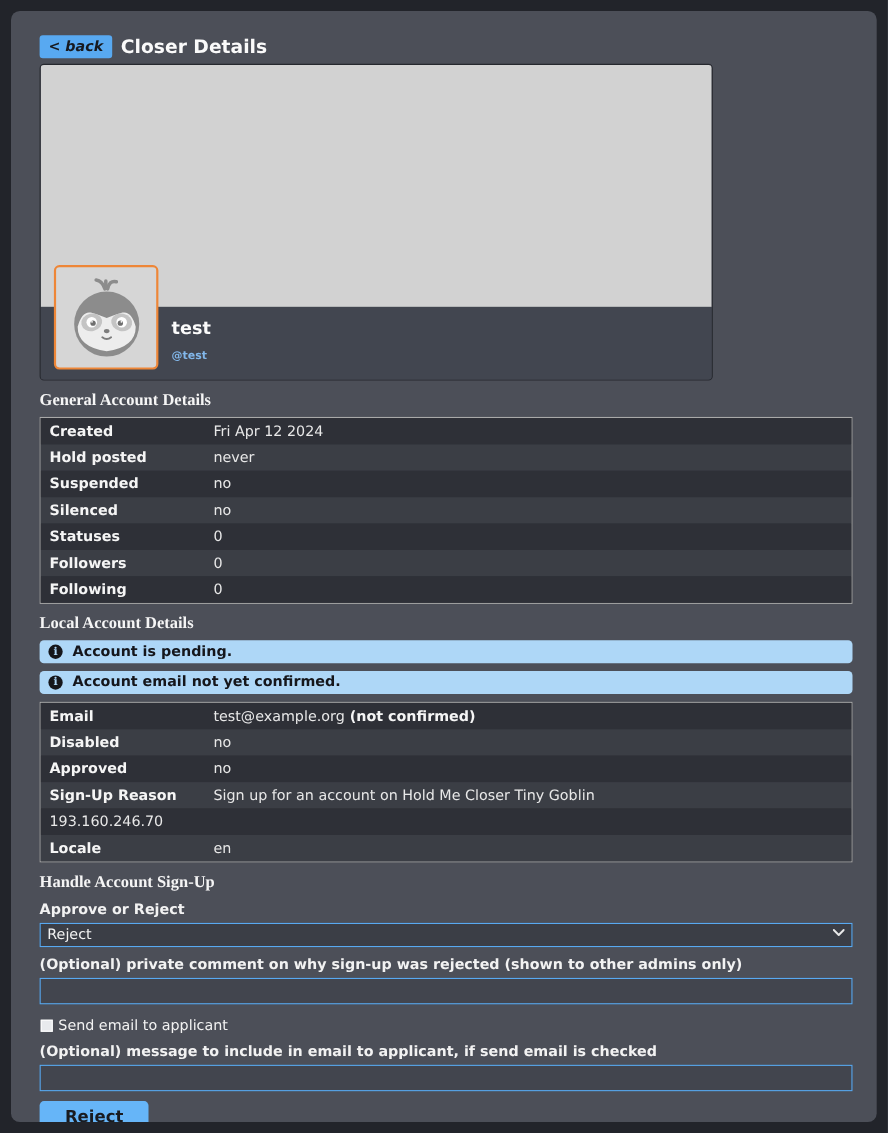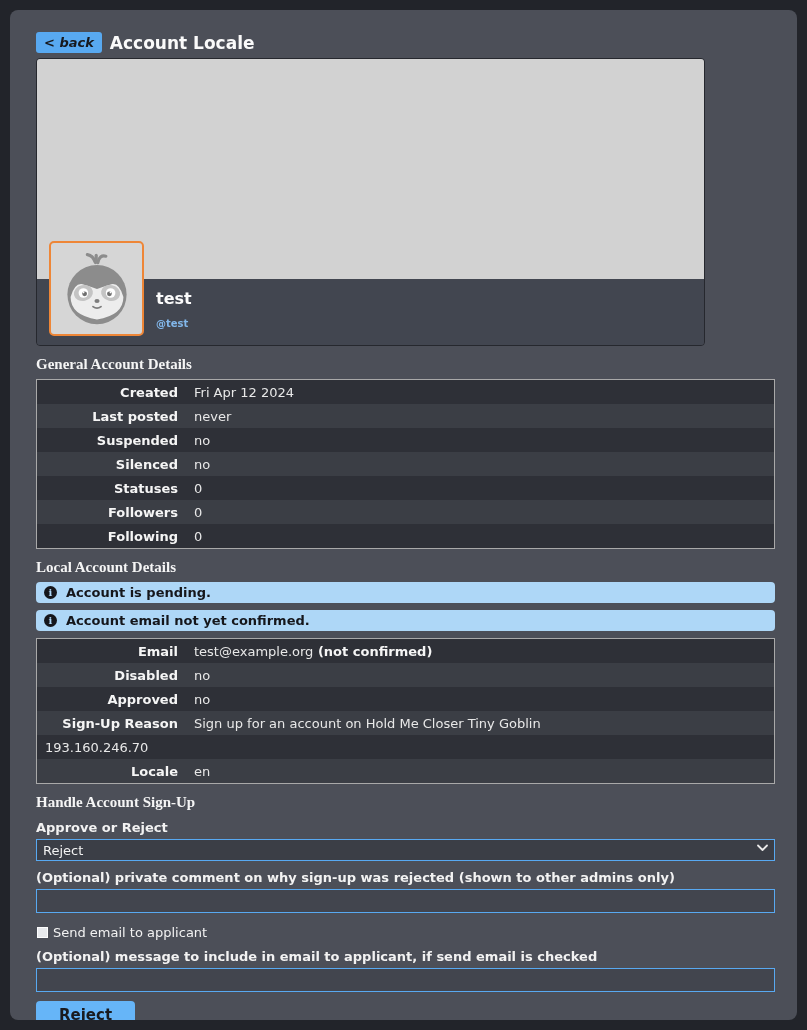--- a/index.html
+++ b/index.html
@@ -31,21 +31,21 @@
     padding: 3px 8px;
     cursor: pointer;
     font-family: inherit;
     font-style: italic;
   }
   .page-title { font-size: 17px; font-weight: bold; color: #fafafa; }
 
   
   .profile-card {
     position: relative;
-    width: 669px; height: 288px;
+    width: 612px; height: 288px;
     border: 1px solid #26282e;
     border-radius: 4px;
     overflow: hidden;
     background: #424650;
   }
   .profile-banner { height: 220px; background: #d2d2d2; }
   .profile-bottom { height: 68px; background: #424650; }
   .avatar-box {
     position: absolute;
     left: 12px; top: 182px;
@@ -70,21 +70,20 @@
     background: #2e3037;
   }
   .trow { display: flex; }
   .trow:nth-child(odd)  { background: #2e3037; }
   .trow:nth-child(even) { background: #3b3e45; }
   .tlabel {
     width: 149px; flex: 0 0 149px;
     font-weight: bold;
     padding: 4.5px 8px;
     color: #f5f5f5;
-    text-align: right;
   }
   .tvalue { padding: 4.5px 8px; color: #e8e8e8; }
   .tvalue strong { color: #f5f5f5; }
 
   
   .notice {
     width: 739px;
     background: #aed7f7;
     color: #15161b;
     font-weight: bold;
@@ -164,21 +163,21 @@
   }
   .mt4 { margin-top: 4px; }
 </style>
 </head>
 <body>
 
 <div class="panel">
 
   <div class="page-header">
     <button class="back-btn">&lt; back</button>
-    <span class="page-title">Account Locale</span>
+    <span class="page-title">Closer Details</span>
   </div>
 
   <div class="profile-card">
     <div class="profile-banner"></div>
     <div class="profile-bottom"></div>
     <div class="avatar-box">
       <svg viewBox="0 0 100 100">
         <g fill="none" stroke="#8c8c8c" stroke-width="4" stroke-linecap="round">
           <path d="M48 17 Q45 8 38 7"></path>
           <path d="M51 17 Q53 7 61 9"></path>
@@ -204,21 +203,21 @@
     </div>
   </div>
 
   <h2 class="section-title">General Account Details</h2>
   <div class="dtable">
       <div class="trow">
         <div class="tlabel">Created</div>
         <div class="tvalue">Fri Apr 12 2024</div>
       </div>
       <div class="trow">
-        <div class="tlabel">Last posted</div>
+        <div class="tlabel">Hold posted</div>
         <div class="tvalue">never</div>
       </div>
       <div class="trow">
         <div class="tlabel">Suspended</div>
         <div class="tvalue">no</div>
       </div>
       <div class="trow">
         <div class="tlabel">Silenced</div>
         <div class="tvalue">no</div>
       </div>

